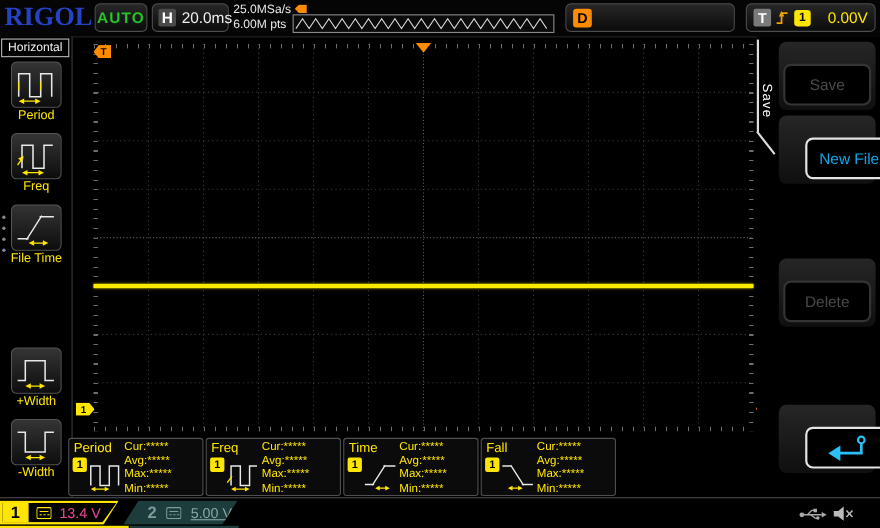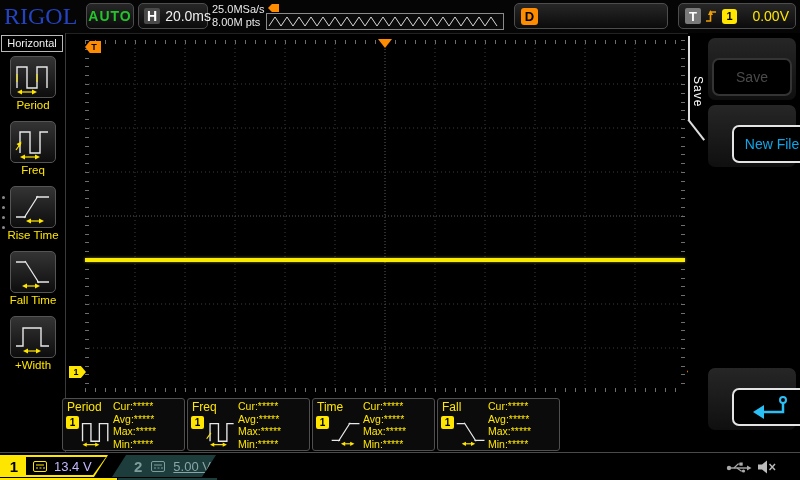--- a/index.html
+++ b/index.html
@@ -1,21 +1,21 @@
 <!DOCTYPE html>
 <html><head>
 <meta charset="utf-8">
 <style>
   html,body{margin:0;padding:0;background:#000;}
   #screen{position:relative;width:800px;height:480px;background:#000;overflow:hidden;
           font-family:"Liberation Sans",sans-serif;-webkit-font-smoothing:antialiased;}
 
   
   #topbar{position:absolute;left:0;top:0;width:800px;height:33px;background:#050505;border-bottom:1px solid #222;}
-  #logo{position:absolute;left:4px;top:3px;font-family:"Liberation Serif",serif;font-weight:normal;
+  #logo{position:absolute;left:4px;top:3px;font-family:"Liberation Serif",serif;font-weight:bold;
         font-size:24px;color:#2443c2;letter-spacing:0px;}
   .tb-box{position:absolute;top:3px;height:26px;box-sizing:border-box;border:1px solid #4d4d4d;border-radius:5px;
           background:linear-gradient(#272727,#0b0b0b);display:flex;align-items:center;}
   #auto-box{left:86px;width:48px;justify-content:center;}
   #auto-box span{color:#23c52a;font-weight:bold;font-size:14px;letter-spacing:1px;}
   #h-box{left:138px;width:70px;padding:0 5px;}
   #h-box .hbadge{color:#fff;font-weight:bold;font-size:14px;background:#4a4a4a;border-radius:2px;padding:0 3px;margin-right:5px;}
   #h-box .hval{color:#eee;font-size:14px;}
   #sample-info{position:absolute;left:212px;top:3px;color:#e8e8e8;font-size:11px;line-height:13px;}
   #preview{position:absolute;left:266px;top:2px;width:240px;height:29px;}
@@ -89,21 +89,21 @@
 
   
   #bottom-bar{position:absolute;left:0;top:452px;width:800px;height:28px;background:#000;border-top:1px solid #4a4a4a;box-sizing:border-box;}
   #ch1-tab{position:absolute;left:0;top:2px;width:108px;height:22px;background:#ffe600;
       clip-path:polygon(0 0,100% 0,calc(100% - 14px) 100%,0 100%);}
   #ch1-tab .inner{position:absolute;left:2px;top:2px;right:2px;bottom:2px;background:#000;
       clip-path:polygon(0 0,100% 0,calc(100% - 13px) 100%,0 100%);display:flex;align-items:center;}
   #ch1-tab .num{width:24px;height:100%;background:#ffe600;color:#000;font-weight:bold;font-size:15px;
       display:flex;align-items:center;justify-content:center;}
   #ch1-tab .cicon{margin-left:7px;color:#ffe600;}
-  #ch1-tab .val{margin-left:7px;color:#c4b5fd;font-size:13px;}
+  #ch1-tab .val{margin-left:7px;color:#ec4899;font-size:13px;}
   #ch2-tab{position:absolute;left:112px;top:2px;width:104px;height:22px;background:#1d3c3c;
       clip-path:polygon(14px 0,100% 0,calc(100% - 14px) 100%,0 100%);display:flex;align-items:center;}
   #ch2-tab .num{margin-left:22px;color:#7d9d9d;font-weight:bold;font-size:15px;}
   #ch2-tab .cicon{margin-left:9px;color:#7d9d9d;}
   #ch2-tab .val{margin-left:8px;color:#8aa5a5;font-size:13px;text-decoration:underline;}
   #strip1{position:absolute;left:0;top:25px;width:117px;height:3px;background:#ffe600;}
   #strip2{position:absolute;left:118px;top:25px;width:99px;height:3px;background:#1d3c3c;}
   #usb{position:absolute;left:726px;top:7px;}
   #mute{position:absolute;left:757px;top:7px;}
 </style>
@@ -119,21 +119,21 @@
       <span>AUTO</span>
     </div>
 
     <div class="tb-box" id="h-box">
       <span class="hbadge">H</span>
       <span class="hval">20.0ms</span>
     </div>
 
     <div id="sample-info">
       <div>25.0MSa/s</div>
-      <div>8.00M pts</div>
+      <div>6.00M pts</div>
     </div>
 
     <div id="preview">
       <div class="mem-marker"></div>
       <div class="wavestrip">
         <svg width="236" height="15" viewBox="0 0 236 15">
           <polyline fill="none" stroke="#d8d8d8" stroke-width="1" points="2,12 8,3 14,12 20,3 26,12 32,3 38,12 44,3 50,12 56,3 62,12 68,3 74,12 80,3 86,12 92,3 98,12 104,3 110,12 116,3 122,12 128,3 134,12 140,3 146,12 152,3 158,12 164,3 170,12 176,3 182,12 188,3 194,12 200,3 206,12 212,3 218,12 224,3 230,12"></polyline>
         </svg>
       </div>
     </div>
@@ -185,47 +185,47 @@
 
     <div class="mi" style="top:153px">
       <div class="icon-box">
         <svg width="38" height="36" viewBox="0 0 38 36">
           <path d="M2 28 H12 M10 29 L24 7 M22 8 H35" stroke="#e8e8e8" stroke-width="1.3" fill="none"></path>
           <path d="M15 32 H27" stroke="#ffe600" stroke-width="1.2"></path>
           <polygon points="12,32 17,29.5 17,34.5" fill="#ffe600"></polygon>
           <polygon points="30,32 25,29.5 25,34.5" fill="#ffe600"></polygon>
         </svg>
       </div>
-      <div class="lbl">Rise Time</div>
-    </div>
-
-    <div class="mi" style="top:218px">
-      <div class="icon-box">
-        <svg width="38" height="36" viewBox="0 0 38 36">
-          <path d="M2 8 H12 M11 7 L25 29 M23 28 H35" stroke="#e8e8e8" stroke-width="1.3" fill="none"></path>
-          <path d="M11 32 H23" stroke="#ffe600" stroke-width="1.2"></path>
-          <polygon points="8,32 13,29.5 13,34.5" fill="#ffe600"></polygon>
-          <polygon points="26,32 21,29.5 21,34.5" fill="#ffe600"></polygon>
-        </svg>
-      </div>
-      <div class="lbl">Fall Time</div>
-    </div>
+      <div class="lbl">File Time</div>
+    </div>
+
 
     <div class="mi" style="top:283px">
       <div class="icon-box">
         <svg width="38" height="36" viewBox="0 0 38 36">
           <path d="M2 27 H9 V9 H27 V27 H35" stroke="#e8e8e8" stroke-width="1.4" fill="none"></path>
           <path d="M12 32 H24" stroke="#ffe600" stroke-width="1.2"></path>
           <polygon points="9,32 14,29.5 14,34.5" fill="#ffe600"></polygon>
           <polygon points="27,32 22,29.5 22,34.5" fill="#ffe600"></polygon>
         </svg>
       </div>
       <div class="lbl">+Width</div>
     </div>
 
+    <div class="mi" style="top:348px">
+      <div class="icon-box">
+        <svg width="38" height="36" viewBox="0 0 38 36">
+          <path d="M2 9 H9 V27 H27 V9 H35" stroke="#e8e8e8" stroke-width="1.4" fill="none"></path>
+          <path d="M12 32 H24" stroke="#ffe600" stroke-width="1.2"></path>
+          <polygon points="9,32 14,29.5 14,34.5" fill="#ffe600"></polygon>
+          <polygon points="27,32 22,29.5 22,34.5" fill="#ffe600"></polygon>
+        </svg>
+      </div>
+      <div class="lbl">-Width</div>
+    </div>
 
     <div id="scroll-dots">
         <i></i>
         <i></i>
         <i></i>
         <i></i>
       </div>
   </div>
 
   <div id="grid">
@@ -269,20 +269,23 @@
   <div id="right-menu">
     <div id="save-tab">Save</div>
     <div id="save-tab-diag"></div>
 
     <div class="slot" style="top:5px">
       <div class="skey off">Save</div>
     </div>
     <div class="slot" style="top:72px">
       <div class="skey on">New File</div>
     </div>
+    <div class="slot" style="top:202px">
+      <div class="skey off">Delete</div>
+    </div>
     <div class="slot" style="top:335px">
       <div class="skey on">
         <svg width="44" height="28" viewBox="0 0 44 28">
           <circle cx="33" cy="7" r="3" fill="none" stroke="#2bc0f5" stroke-width="2"></circle>
           <path d="M33 10 V19 H13" fill="none" stroke="#2bc0f5" stroke-width="2.5"></path>
           <polygon points="14,12 14,26 3,19" fill="#2bc0f5"></polygon>
         </svg>
       </div>
     </div>
   </div>

